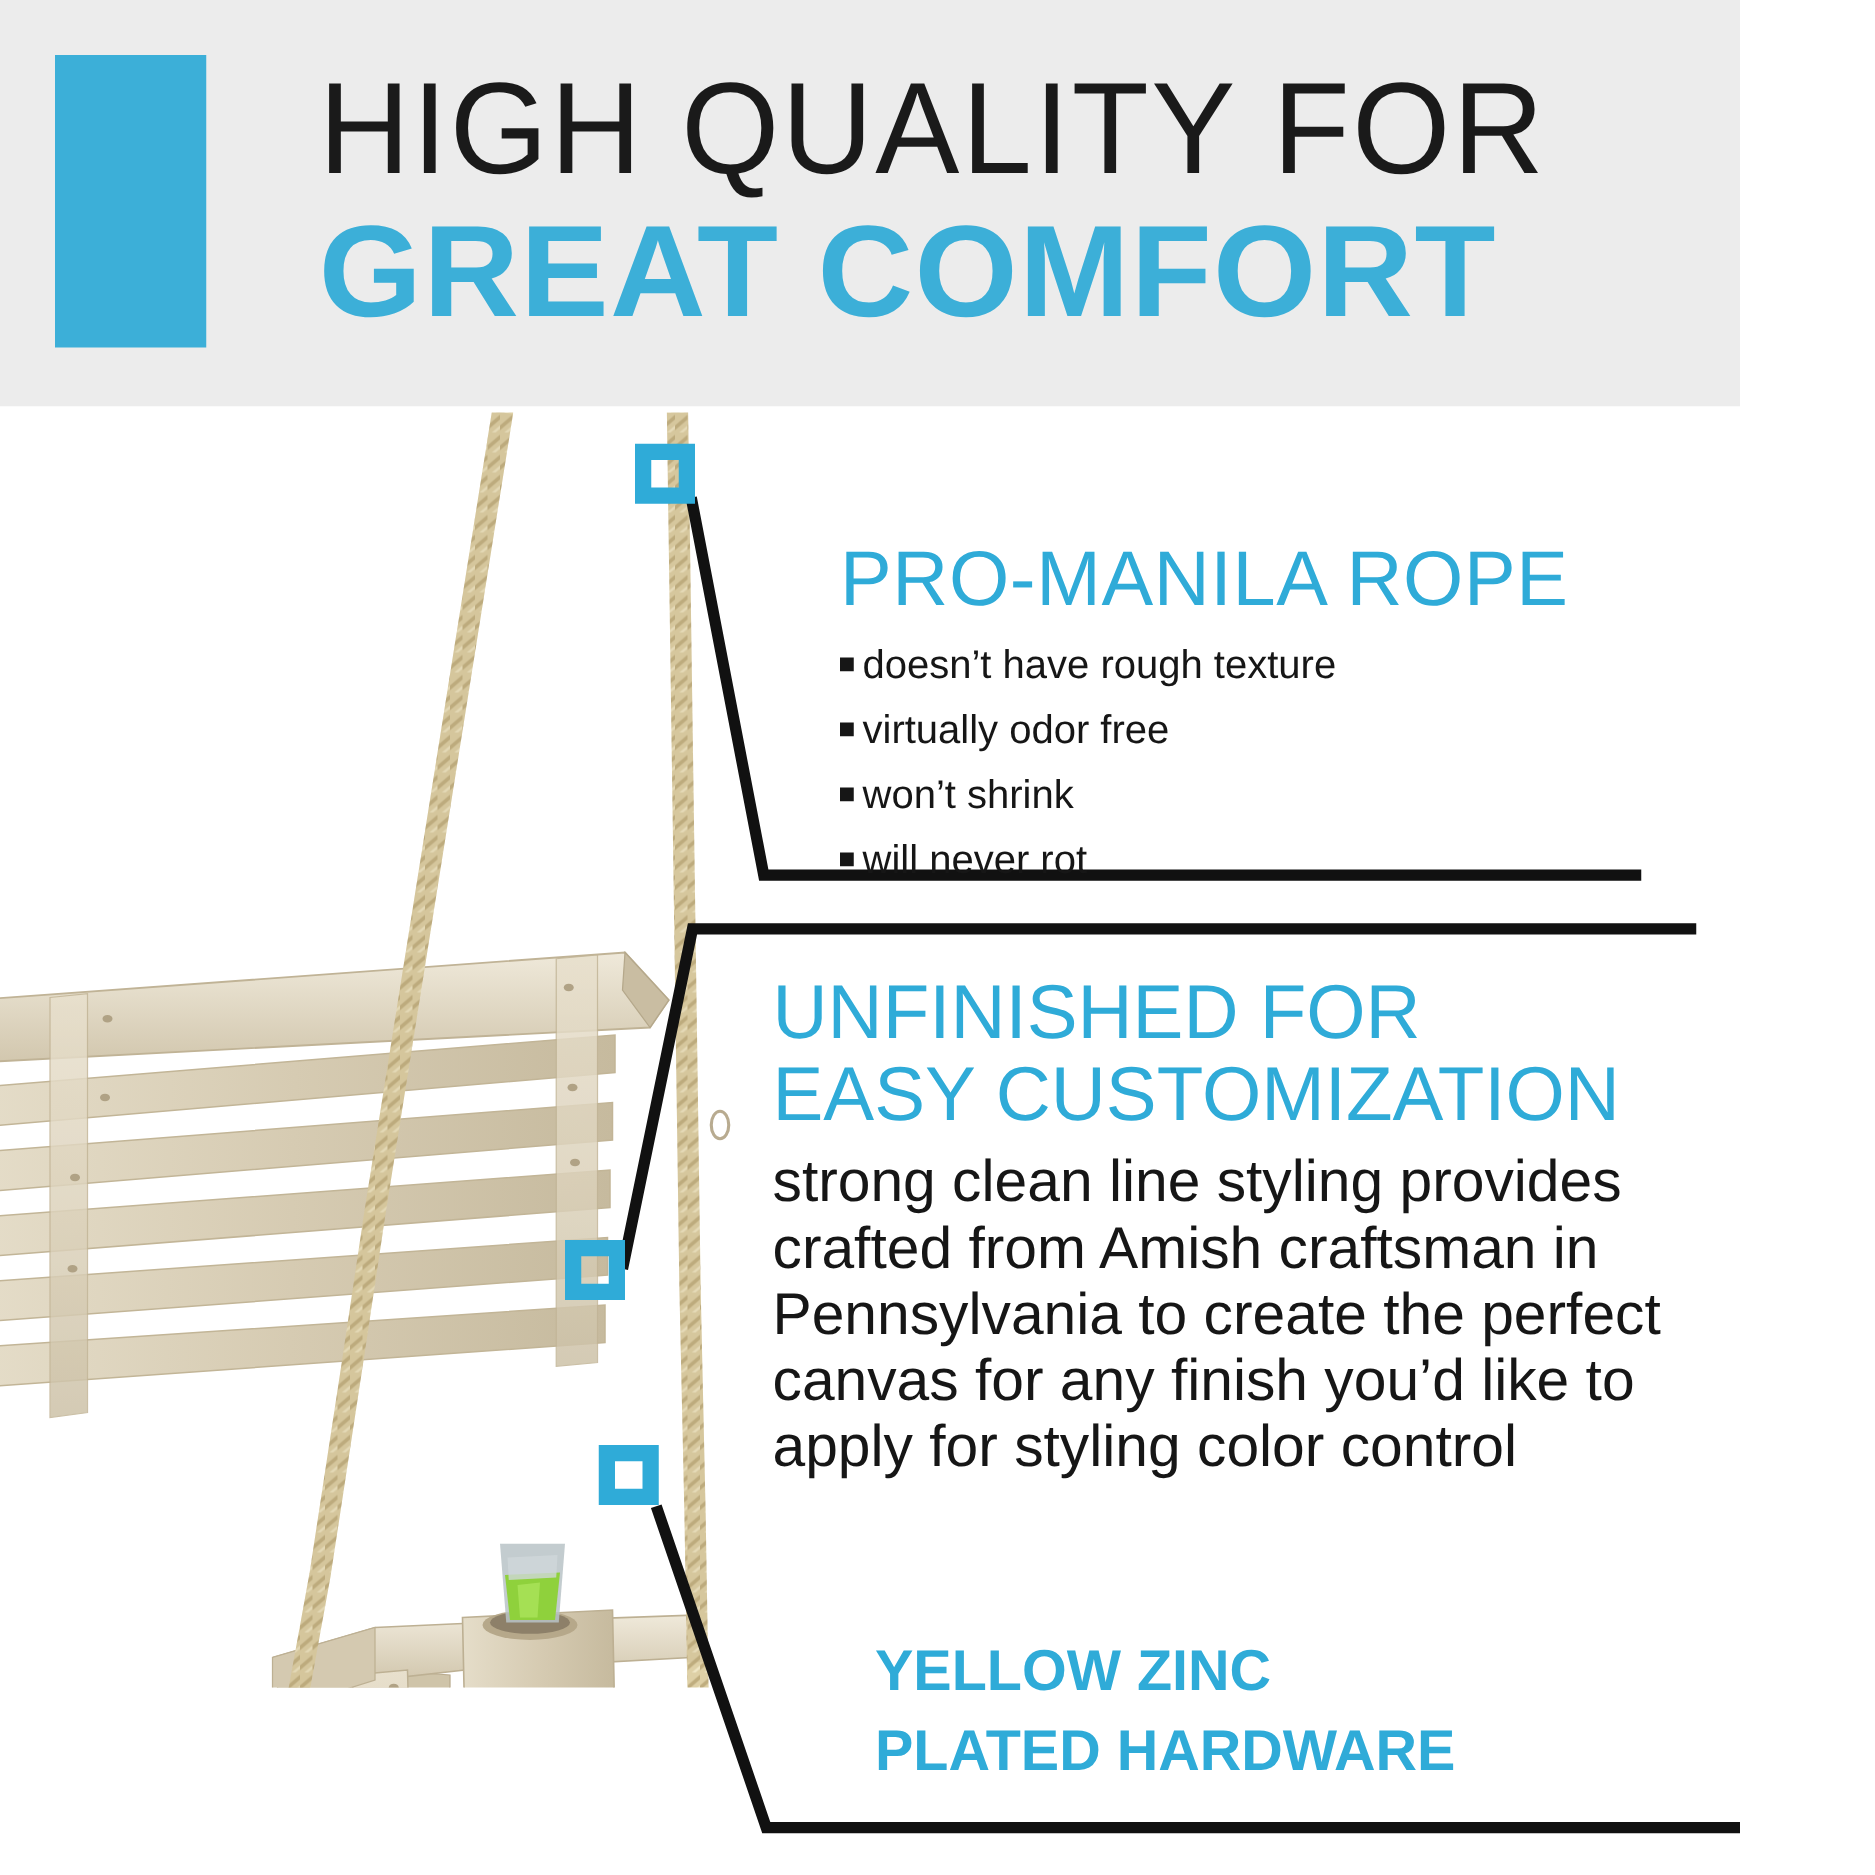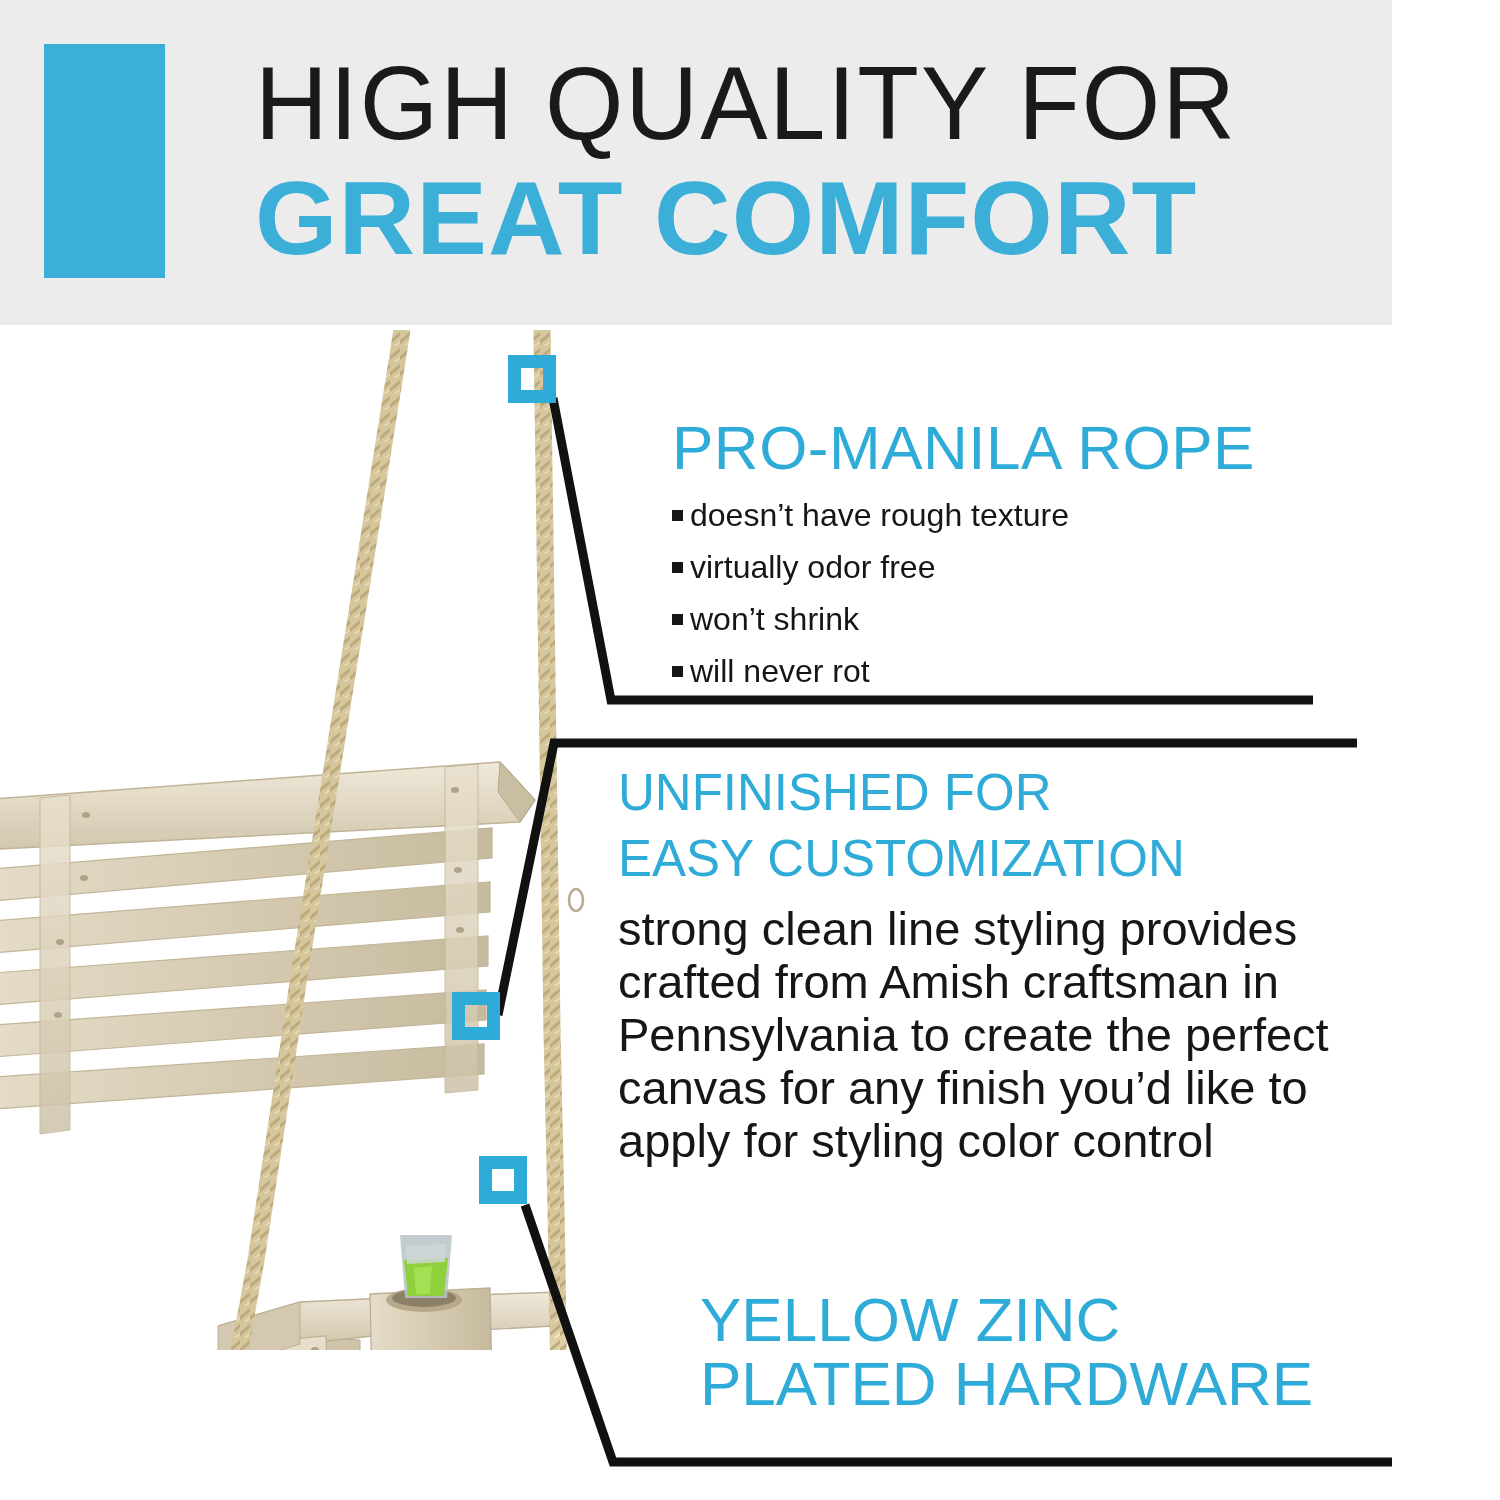--- a/index.html
+++ b/index.html
@@ -53,20 +53,21 @@
 
   
   .bracket{position:absolute;left:0;top:0;width:1500px;height:1500px;pointer-events:none;}
 
   
   .block{position:absolute;}
   .blk-title{
     color:#2fabd8;font-weight:400;
     font-family:"Liberation Sans", sans-serif;
     white-space:nowrap;
+    margin-top:16px;
   }
   .blk-body{
     color:#161616;font-weight:400;
     font-family:"Liberation Sans", sans-serif;
   }
 
   
   #block-1{left:672px;top:416px;}
   #block-1 .blk-title{font-size:62px;line-height:64px;letter-spacing:0.5px;transform:scaleX(1.0);transform-origin:left top;}
   #block-1 ul{list-style:none;margin:10px 0 0 0;padding:0;}
@@ -75,26 +76,26 @@
     padding-left:0;position:relative;margin:0 0 1px 0;
   }
   #block-1 li .bt{display:inline-block;}
   .sqbullet{
     display:inline-block;width:11px;height:11px;background:#161616;
     vertical-align:middle;margin-right:7px;position:relative;top:-2px;
   }
 
   
   #block-2{left:618px;top:760px;width:810px;}
-  #block-2 .blk-title{font-size:51px;line-height:66px;letter-spacing:0px;}
+  #block-2 .blk-title{font-size:61px;line-height:66px;letter-spacing:0px;}
   #block-2 .blk-body{font-size:47px;line-height:53px;margin-top:10px;}
 
   
   #block-3{left:700px;top:1288px;width:760px;}
-  #block-3 .blk-title{font-size:62px;line-height:64px;}
+  #block-3 .blk-title{font-size:46px;line-height:64px;font-weight:bold;}
   #block-3 .blk-body{font-size:47px;line-height:52px;margin-top:4px;}
 
   .nowrapline{white-space:nowrap;display:block;}
 </style>
 </head>
 <body>
 
 <div id="stage">
 
   <div class="header">

